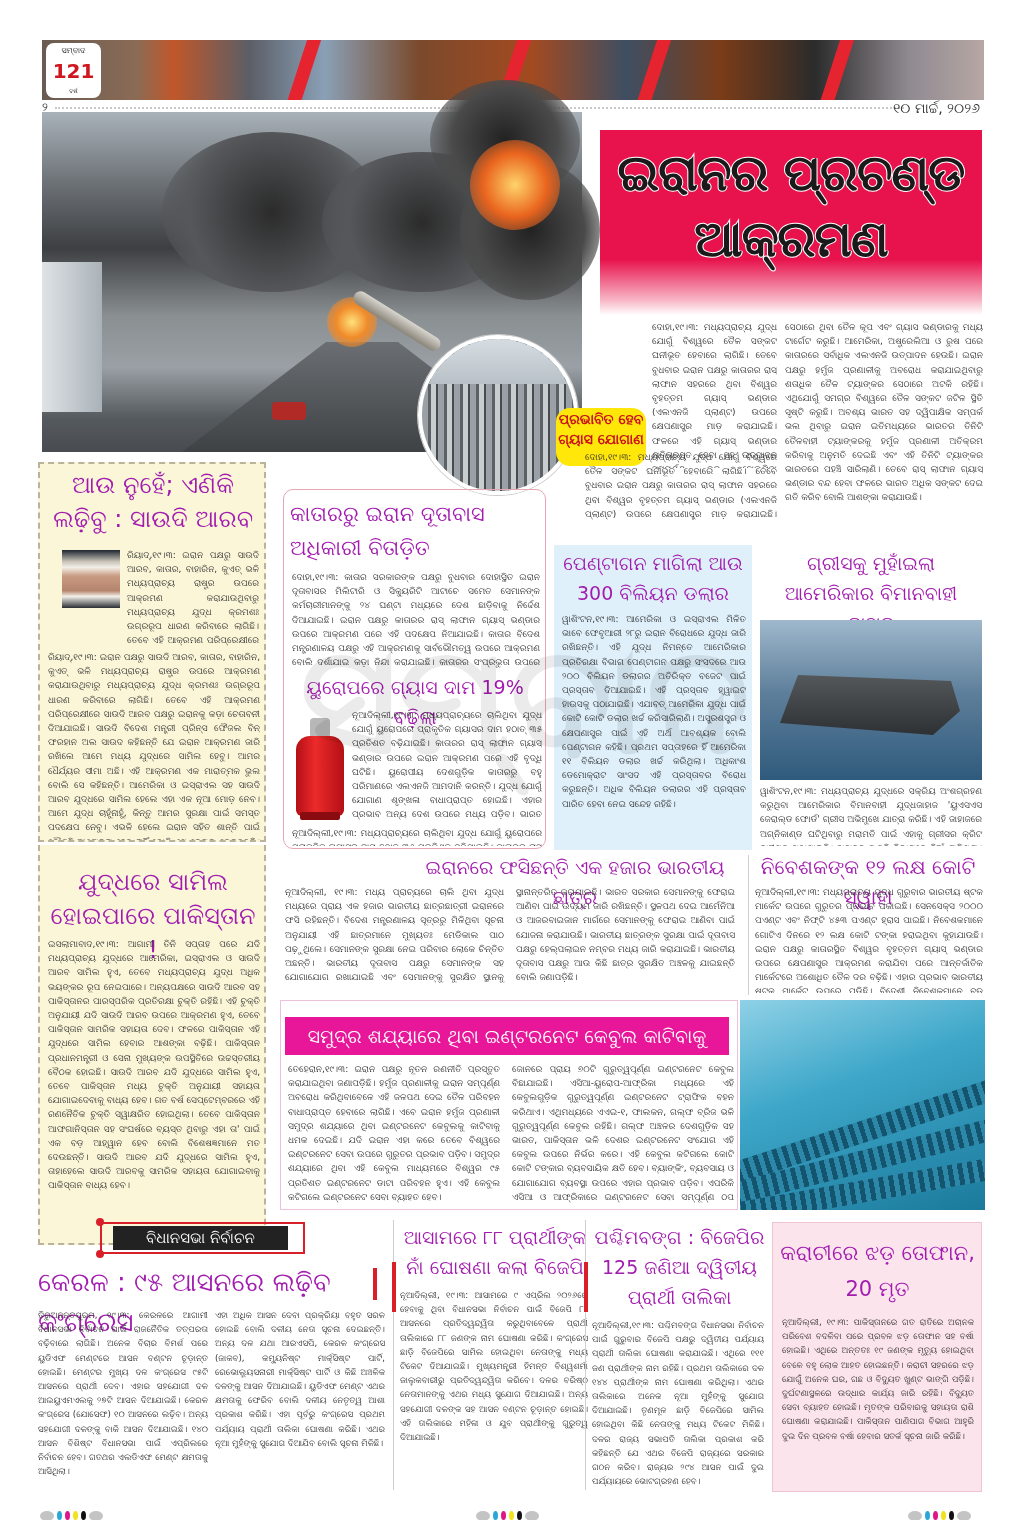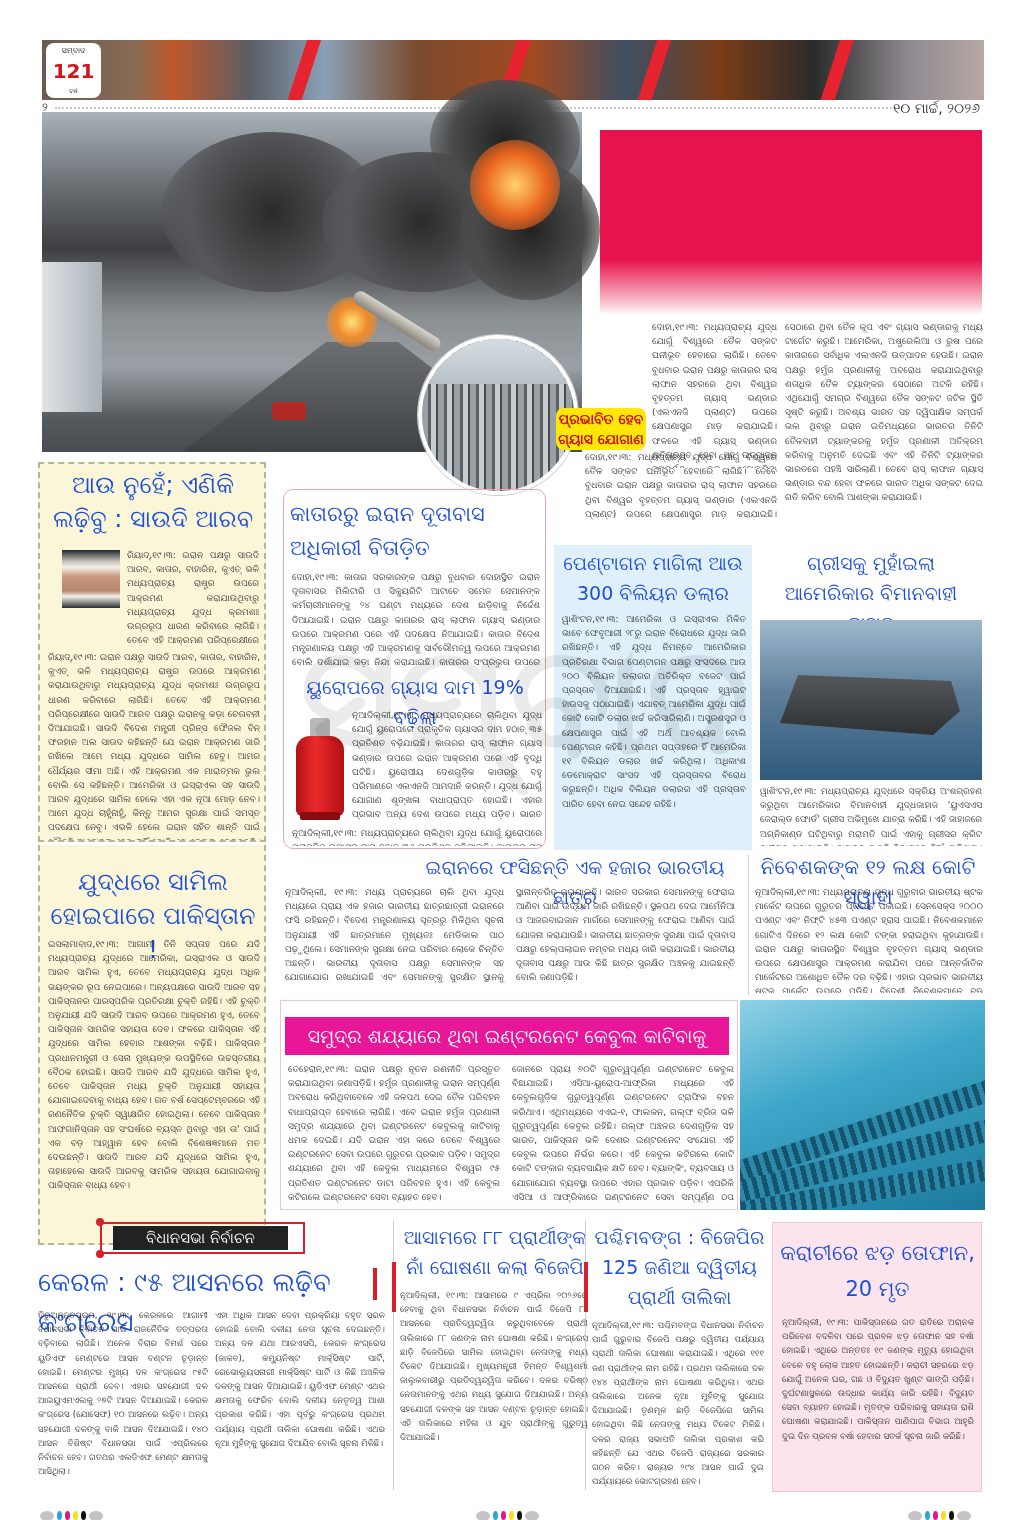--- a/index.html
+++ b/index.html
@@ -32,26 +32,26 @@
   .explosion .smoke { background: radial-gradient(circle,#222 0%,#4a4a4a 55%,rgba(90,90,90,0) 100%); }
   .explosion .fire { background: radial-gradient(circle,#ffd36a 0%,#e9641e 50%,rgba(180,40,10,0) 100%); }
 
   
   .headline-box { left: 600px; top: 130px; width: 382px; height: 185px; background: linear-gradient(180deg,#e8134d 0%,#e8134d 70%,#f7b6c6 92%,#ffffff 100%); }
   .headline { left: 600px; top: 140px; width: 382px; text-align: center; font-size: 50px; line-height: 66px; font-weight: bold; color: #1a1a1a; -webkit-text-stroke: 2px #fff; paint-order: stroke fill; letter-spacing: -1px; }
 
   
   .refinery { left: 418px; top: 335px; width: 160px; height: 160px; border-radius: 50%; border: 4px solid #fff; background: repeating-linear-gradient(90deg,#9aa1a6 0 6px,#5c6165 6px 9px,#c8cdd0 9px 14px,#474b4f 14px 16px); box-shadow: 0 0 0 1px #ccc; overflow: hidden; }
   .refinery::after { content:""; position:absolute; left:0; right:0; top:0; height:45px; background: linear-gradient(180deg,#d6dde2,#b8c1c7); }
-  .gas-tag { left: 556px; top: 408px; width: 90px; height: 42px; background: #ffe70a; border-radius: 8px; text-align: center; font-size: 14px; font-weight: bold; line-height: 20px; color: #c8101e; padding-top: 1px; }
+  .gas-tag { left: 556px; top: 408px; width: 90px; height: 58px; background: #ffe70a; border-radius: 14px; text-align: center; font-size: 14px; font-weight: bold; line-height: 20px; color: #c8101e; padding-top: 1px; }
 
   
   .txt { font-size: 9px; line-height: 14.2px; color: #333; text-align: justify; overflow: hidden; }
   .txt.small { font-size: 8.6px; }
-  .col-head { font-weight: normal; color: #1d4ed8; text-align: center; }
+  .col-head { font-weight: normal; color: #a21caf; text-align: center; }
 
   
   .saudi-box { left: 38px; top: 462px; width: 228px; height: 380px; background: #fbf6d8; border: 2px dashed #b9b39a; }
   .saudi-photo { left: 62px; top: 550px; width: 58px; height: 58px; background: linear-gradient(180deg,#1d2630 0%,#c9c3b8 20%,#f2efe8 30%,#c99a82 45%,#b5846c 70%,#f3f0ea 80%,#2a2f33 100%); }
   .pak-box { left: 38px; top: 845px; width: 228px; height: 400px; background: #fbf6d8; border: 2px dashed #b9b39a; border-top: none; }
 
   
   .embassy-box { left: 283px; top: 489px; width: 263px; height: 360px; border: 1px solid #e8a6b4; border-radius: 10px; }
   .cylinder { left: 290px; top: 710px; width: 60px; height: 112px; }
   .cylinder .body { position:absolute; left: 6px; top: 26px; width: 48px; height: 80px; background: linear-gradient(90deg,#b31016,#ec2a2a 40%,#b31016); border-radius: 14px 14px 6px 6px; }
@@ -115,20 +115,21 @@
   <div class="fire" style="left:285px;top:185px;width:50px;height:50px;"></div>
   <div class="missile"></div>
 </div>
 <div class="abs explosion">
   <div class="smoke" style="left:10px;top:0;width:150px;height:120px;"></div>
   <div class="smoke" style="left:40px;top:80px;width:140px;height:140px;"></div>
   <div class="fire" style="left:50px;top:60px;width:90px;height:90px;"></div>
 </div>
 <div class="abs headline-box"></div>
 <div class="abs headline">
+  <div>ଇରାନର ପ୍ରଚଣ୍ଡ ଆକ୍ରମଣ</div>
 </div>
 <div class="abs refinery"></div>
 <div class="abs gas-tag">ପ୍ରଭାବିତ ହେବ ଗ୍ୟାସ ଯୋଗାଣ</div>
 <div class="abs txt" style="left:652px;top:320px;width:125px;height:148px;">ଦୋହା,୧୯।୩: ମଧ୍ୟପ୍ରାଚ୍ୟ ଯୁଦ୍ଧ ଯୋଗୁଁ ବିଶ୍ୱରେ ତୈଳ ସଙ୍କଟ ଘନୀଭୂତ ହେବାରେ ଲାଗିଛି। ତେବେ ବୁଧବାର ଇରାନ ପକ୍ଷରୁ କାତାରର ରାସ୍ ଲାଫାନ ସହରରେ ଥିବା ବିଶ୍ୱର ବୃହତ୍ତମ ଗ୍ୟାସ୍ ଭଣ୍ଡାର (ଏଲଏନଜି ପ୍ଲାଣ୍ଟ) ଉପରେ କ୍ଷେପଣାସ୍ତ୍ର ମାଡ଼ କରାଯାଇଛି। ଫଳରେ ଏହି ଗ୍ୟାସ୍ ଭଣ୍ଡାର କ୍ଷତିଗ୍ରସ୍ତ ହେବା ସହ ଉତ୍ପାଦନ ସମ୍ପୂର୍ଣ୍ଣ ବନ୍ଦ ହୋଇଯିବା ଜଣାପଡ଼ିଛି। ସ୍ଥାନୀୟ ପ୍ରଥମ ସପ୍ତାହରେ ଇରାନ ପକ୍ଷରୁ କାତାରସ୍ଥିତ ଅନ୍ୟ ଏକ ଗ୍ୟାସ୍ କେନ୍ଦ୍ର ଉପରେ ଆକ୍ରମଣ କରାଯାଇଥିଲା। ଏ ପର୍ଯ୍ୟନ୍ତ କାତାରର ଗ୍ୟାସ୍ ଉତ୍ପାଦନ ଆଂଶିକ ହୋଇପାରିଥିଲା। ଆମେରିକା-ଇସ୍ରାଏଲ ପକ୍ଷରୁ ଇରାନର ଦକ୍ଷିଣ ପାର୍ସ ଗ୍ୟାସ୍ କ୍ଷେତ୍ର ଉପରେ ଆକ୍ରମଣ ପରେ ଇରାନ ଏହି ପ୍ରତିଶୋଧ ନେଇଥିବା କୁହାଯାଉଛି।</div>
 <div class="abs txt" style="left:585px;top:450px;width:192px;height:70px;">ଦୋହା,୧୯।୩: ମଧ୍ୟପ୍ରାଚ୍ୟ ଯୁଦ୍ଧ ଯୋଗୁଁ ବିଶ୍ୱରେ ତୈଳ ସଙ୍କଟ ଘନୀଭୂତ ହେବାରେ ଲାଗିଛି। ତେବେ ବୁଧବାର ଇରାନ ପକ୍ଷରୁ କାତାରର ରାସ୍ ଲାଫାନ ସହରରେ ଥିବା ବିଶ୍ୱର ବୃହତ୍ତମ ଗ୍ୟାସ୍ ଭଣ୍ଡାର (ଏଲଏନଜି ପ୍ଲାଣ୍ଟ) ଉପରେ କ୍ଷେପଣାସ୍ତ୍ର ମାଡ଼ କରାଯାଇଛି। ଫଳରେ ଏହି ଗ୍ୟାସ୍ ଭଣ୍ଡାର କ୍ଷତିଗ୍ରସ୍ତ ହେବା ସହ ଉତ୍ପାଦନ ସମ୍ପୂର୍ଣ୍ଣ ବନ୍ଦ ହୋଇଯିବା ଜଣାପଡ଼ିଛି। ସ୍ଥାନୀୟ ପ୍ରଥମ ସପ୍ତାହରେ ଇରାନ ପକ୍ଷରୁ କାତାରସ୍ଥିତ ଅନ୍ୟ ଏକ ଗ୍ୟାସ୍ କେନ୍ଦ୍ର ଉପରେ ଆକ୍ରମଣ କରାଯାଇଥିଲା। ଏ ପର୍ଯ୍ୟନ୍ତ କାତାରର ଗ୍ୟାସ୍ ଉତ୍ପାଦନ ଆଂଶିକ ହୋଇପାରିଥିଲା। ଆମେରିକା-ଇସ୍ରାଏଲ ପକ୍ଷରୁ ଇରାନର ଦକ୍ଷିଣ ପାର୍ସ ଗ୍ୟାସ୍ କ୍ଷେତ୍ର ଉପରେ ଆକ୍ରମଣ ପରେ ଇରାନ ଏହି ପ୍ରତିଶୋଧ ନେଇଥିବା କୁହାଯାଉଛି।</div>
 <div class="abs txt" style="left:785px;top:320px;width:198px;height:200px;">ସେଠାରେ ଥିବା ତୈଳ କୂପ ଏବଂ ଗ୍ୟାସ ଭଣ୍ଡାରକୁ ମଧ୍ୟ ଟାର୍ଗେଟ କରୁଛି। ଆମେରିକା, ଅଷ୍ଟ୍ରେଲିଆ ଓ ରୁଷ ପରେ କାତାରରେ ସର୍ବାଧିକ ଏଲଏନଜି ଉତ୍ପାଦନ ହେଉଛି। ଇରାନ ପକ୍ଷରୁ ହର୍ମୁଜ ପ୍ରଣାଳୀକୁ ଅବରୋଧ କରାଯାଇଥିବାରୁ ଶତାଧିକ ତୈଳ ଟ୍ୟାଙ୍କର ସେଠାରେ ଅଟକି ରହିଛି। ଏଥିଯୋଗୁଁ ସମଗ୍ର ବିଶ୍ୱରେ ତୈଳ ସଙ୍କଟ ଜଟିଳ ସ୍ଥିତି ସୃଷ୍ଟି କରୁଛି। ଅବଶ୍ୟ ଭାରତ ସହ ଦ୍ୱିପାକ୍ଷିକ ସମ୍ପର୍କ ଭଲ ଥିବାରୁ ଇରାନ ଇତିମଧ୍ୟରେ ଭାରତର ତିନିଟି ତୈଳବାହୀ ଟ୍ୟାଙ୍କରକୁ ହର୍ମୁଜ ପ୍ରଣାଳୀ ଅତିକ୍ରମ କରିବାକୁ ଅନୁମତି ଦେଇଛି ଏବଂ ଏହି ତିନିଟି ଟ୍ୟାଙ୍କର ଭାରତରେ ପହଞ୍ଚି ସାରିଲାଣି। ତେବେ ରାସ୍ ଲାଫାନ ଗ୍ୟାସ୍ ଭଣ୍ଡାର ବନ୍ଦ ହେବା ଫଳରେ ଭାରତ ଅଧିକ ସଙ୍କଟ ଦେଇ ଗତି କରିବ ବୋଲି ଆଶଙ୍କା କରାଯାଉଛି।</div>
 
 <div class="abs saudi-box"></div>
 <div class="abs col-head" style="left:48px;top:468px;width:210px;font-size:24px;line-height:34px;">ଆଉ ନୁହେଁ; ଏଣିକି ଲଢ଼ିବୁ : ସାଉଦି ଆରବ</div>
 <div class="abs saudi-photo"></div>

